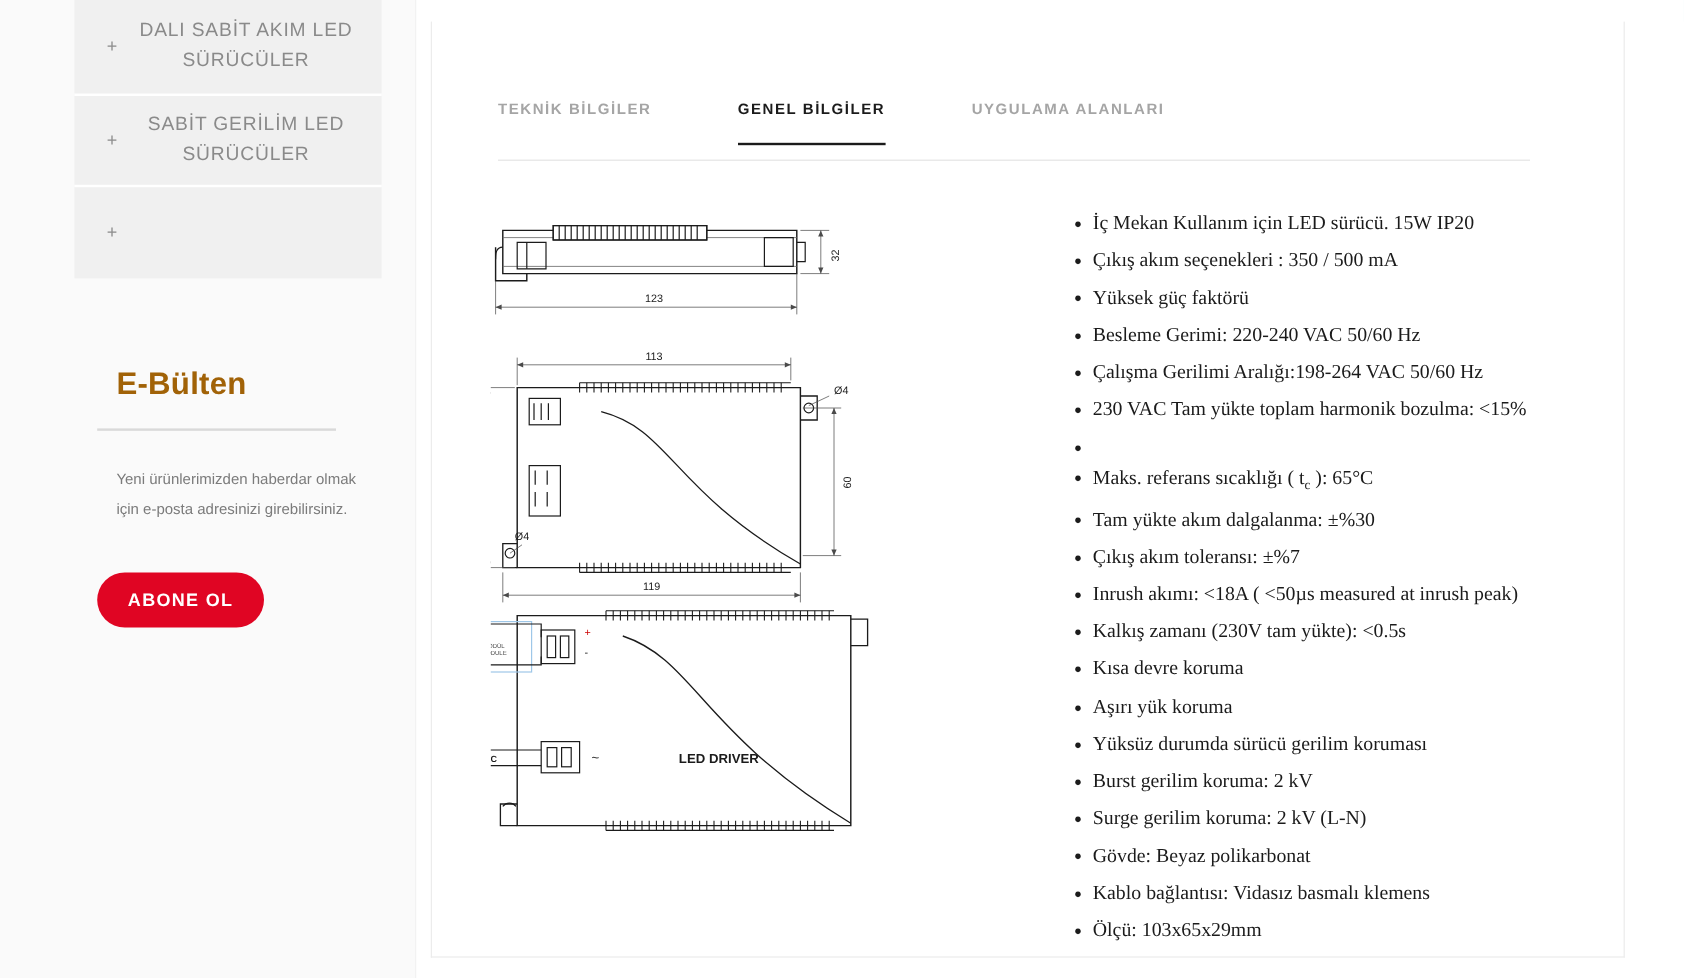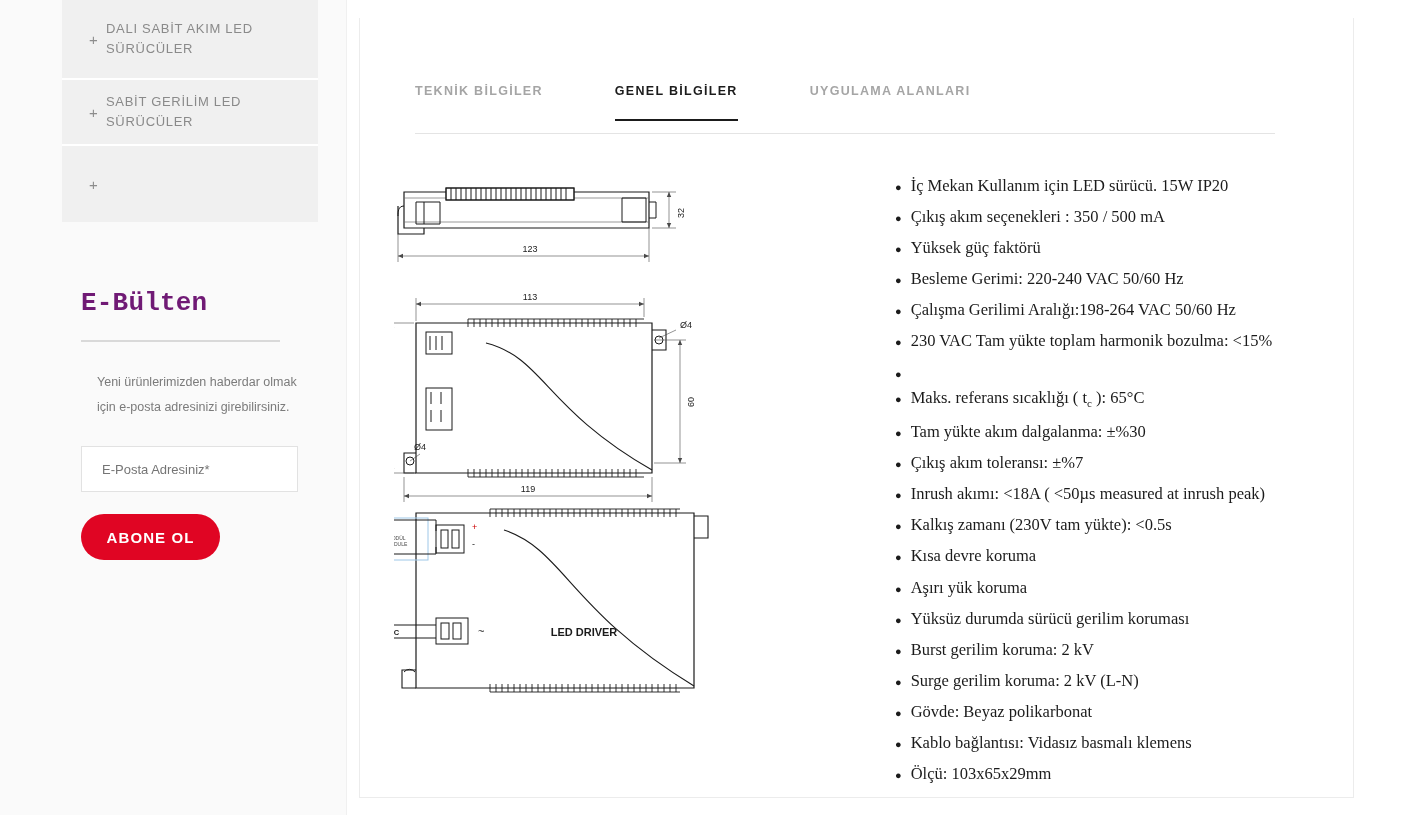--- a/index.html
+++ b/index.html
@@ -41,41 +41,41 @@
   .acc-item:first-child { border-top: none; }
   .acc-plus {
     position: absolute;
     left: 27px; top: 50%;
     transform: translateY(-50%);
     font-size: 15px;
     color: #8c8c8c;
     line-height: 1;
   }
   .acc-label {
-    font-size: 13px;
+    font-size: 16px;
     letter-spacing: 0.7px;
     color: #8a8a8a;
     line-height: 1.55;
     text-transform: uppercase;
+    text-align: center;
   }
   .acc-item.tall { min-height: 78px; }
 
   
   .bulletin {
     position: absolute;
     left: 81px; top: 288px;
     width: 240px;
   }
   .bulletin h2 {
-    margin: 0;
+    margin: 16px;
     font-size: 26px;
     font-weight: bold;
-    color: #701a75;
+    color: #a16207;
     letter-spacing: 0.2px;
-    font-family: Liberation Mono, monospace;
   }
   .bulletin .rule {
     margin-top: 22px;
     width: 199px;
     height: 2px;
     background: #d9d9d9;
   }
   .bulletin p {
     margin: 28px 0 0 16px;
     font-size: 12.5px;
@@ -151,21 +151,21 @@
     white-space: nowrap;
   }
   .tab.active {
     color: #1b1b1b;
     border-bottom: 2px solid #1b1b1b;
   }
 
   
   .drawings {
     position: absolute;
-    left: 47px; top: 158px;
+    left: 62px; top: 158px;
     width: 410px;
     height: 560px;
   }
   .drawings svg { display: block; }
 
   
   .specs {
     position: absolute;
     left: 548px; top: 178px;
     width: 420px;
@@ -212,21 +212,20 @@
       </div>
     </div>
 
     <div class="bulletin">
       <h2>E-Bülten</h2>
       <div class="rule"></div>
       <p>
         <span>Yeni ürünlerimizden haberdar olmak</span><br>
         <span>için e-posta adresinizi girebilirsiniz.</span>
       </p>
-      <input class="email-input" type="text" placeholder="E-Posta Adresiniz*" style="">
       <br>
       <button class="subscribe-btn">ABONE OL</button>
     </div>
   </div>
 
   <div class="right-panel">
     <div class="panel-card"></div>
 
     <div class="tabs">
       <div class="tab">TEKNİK BİLGİLER</div>

